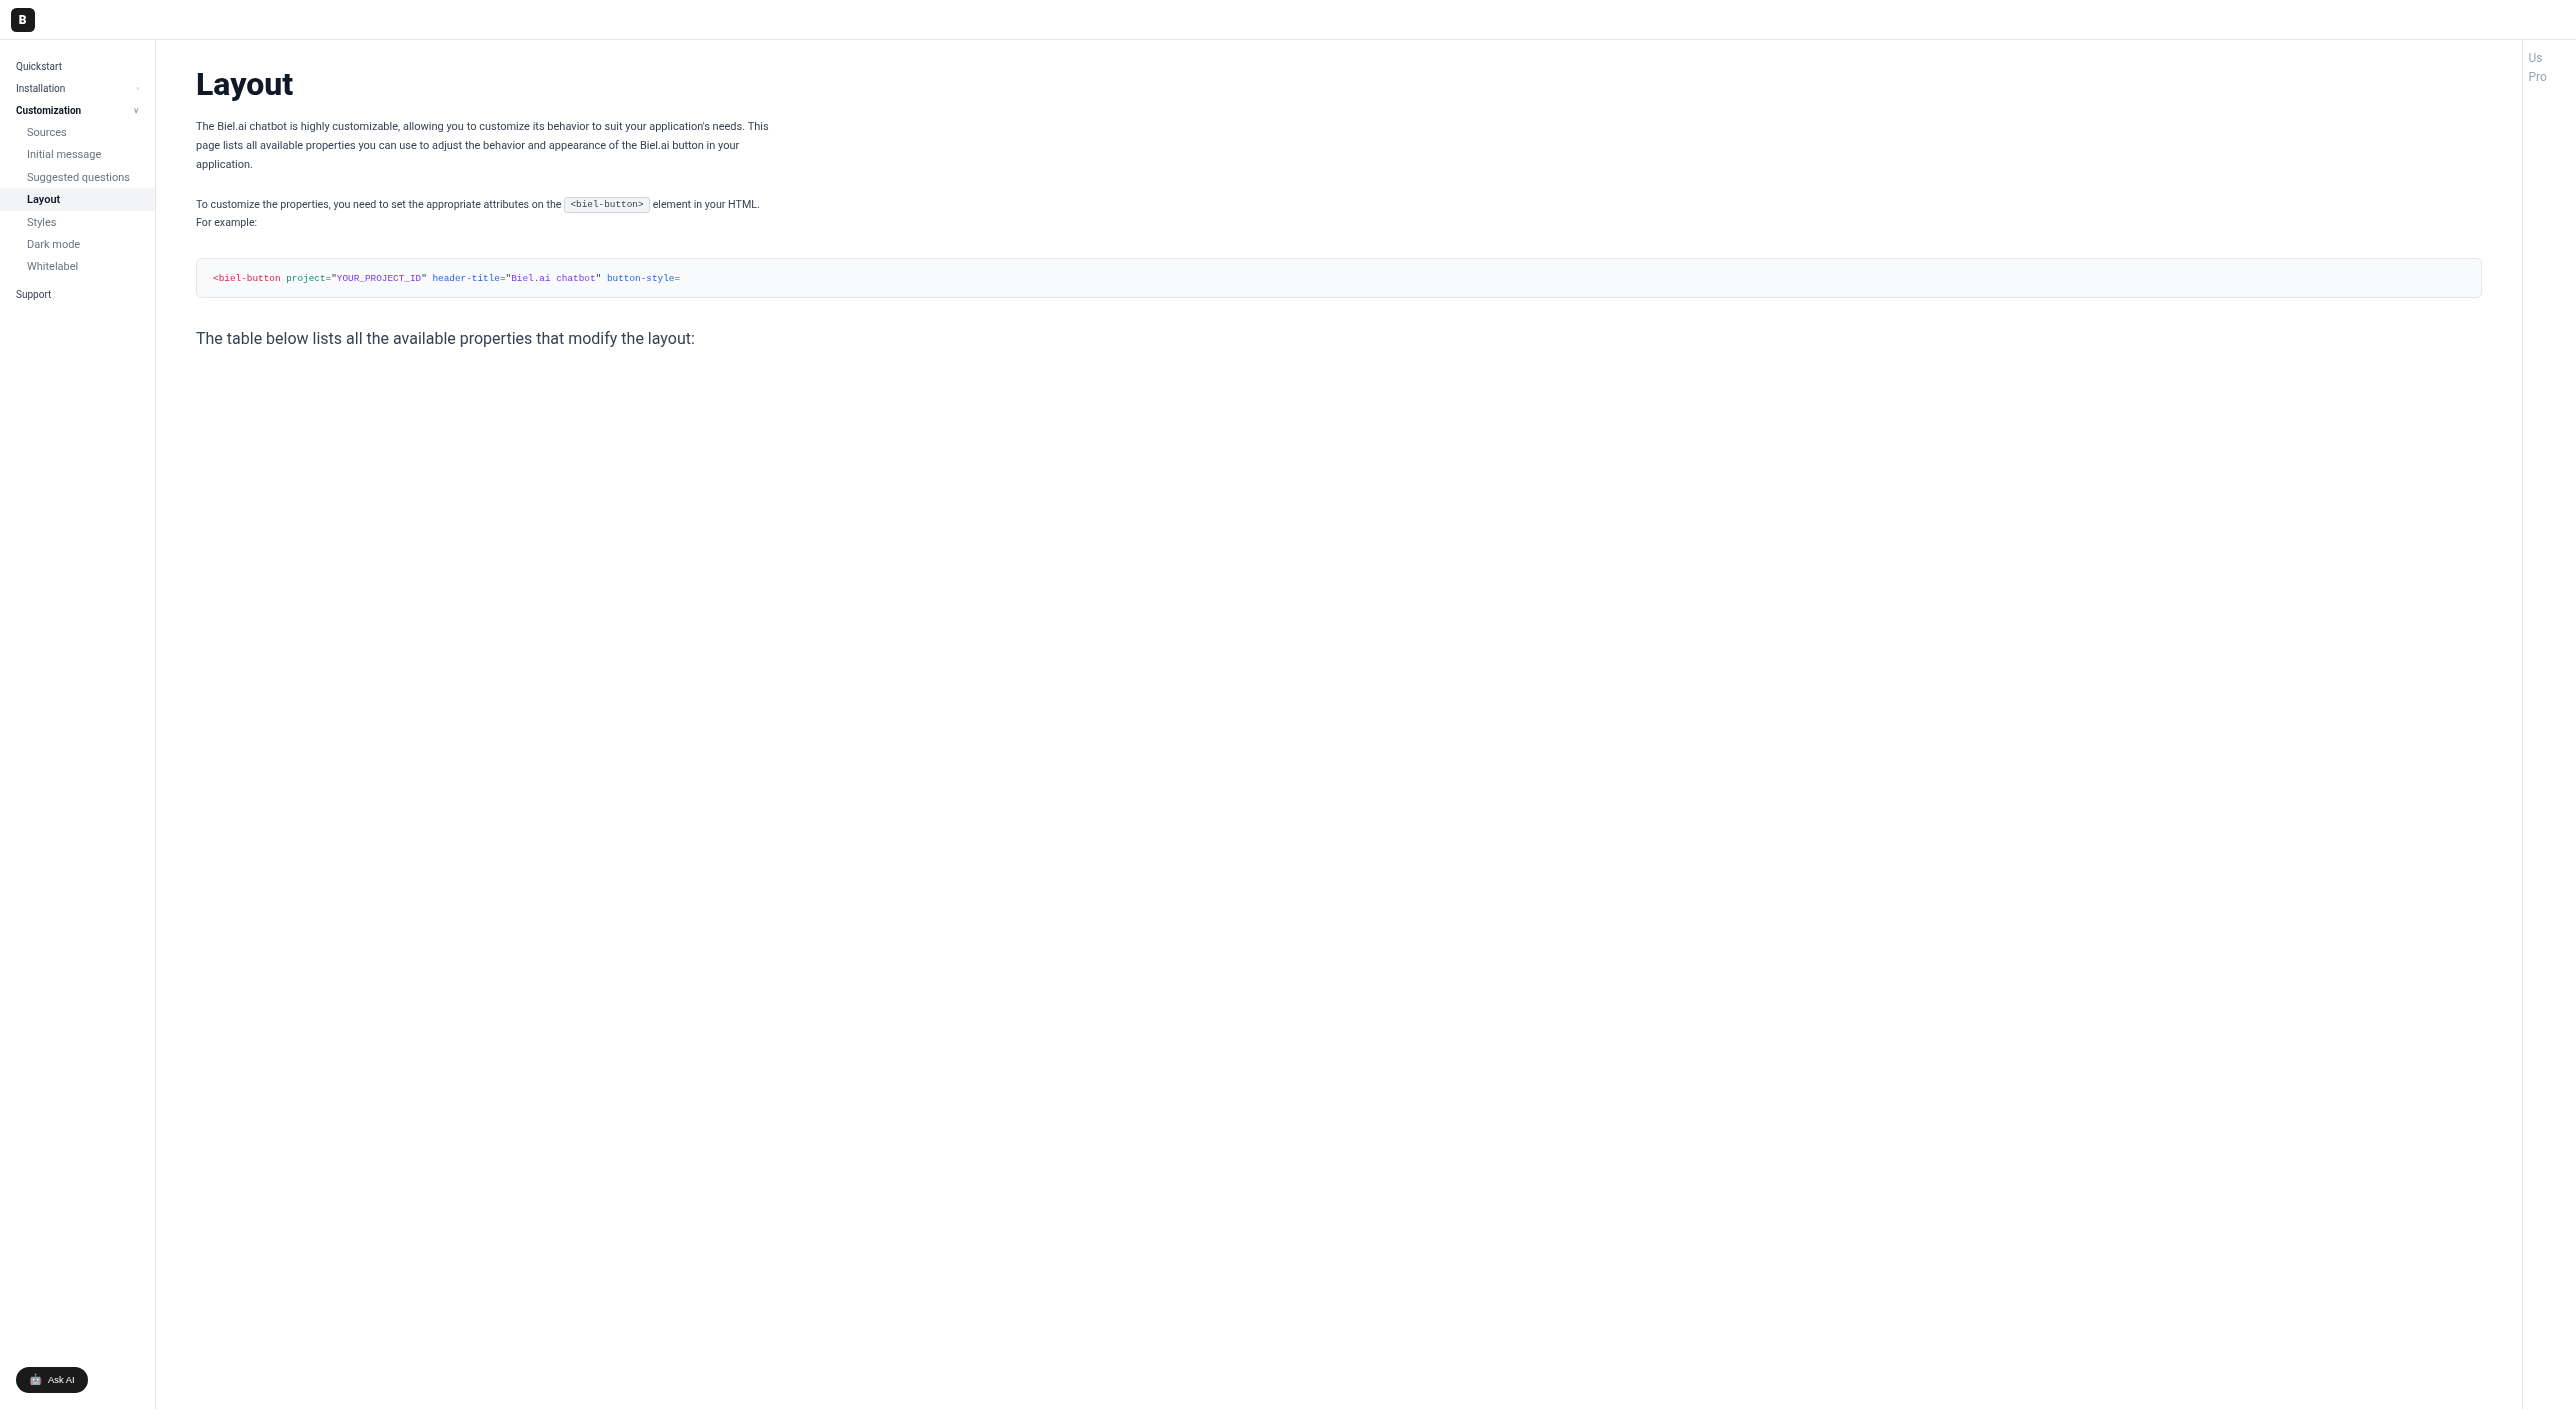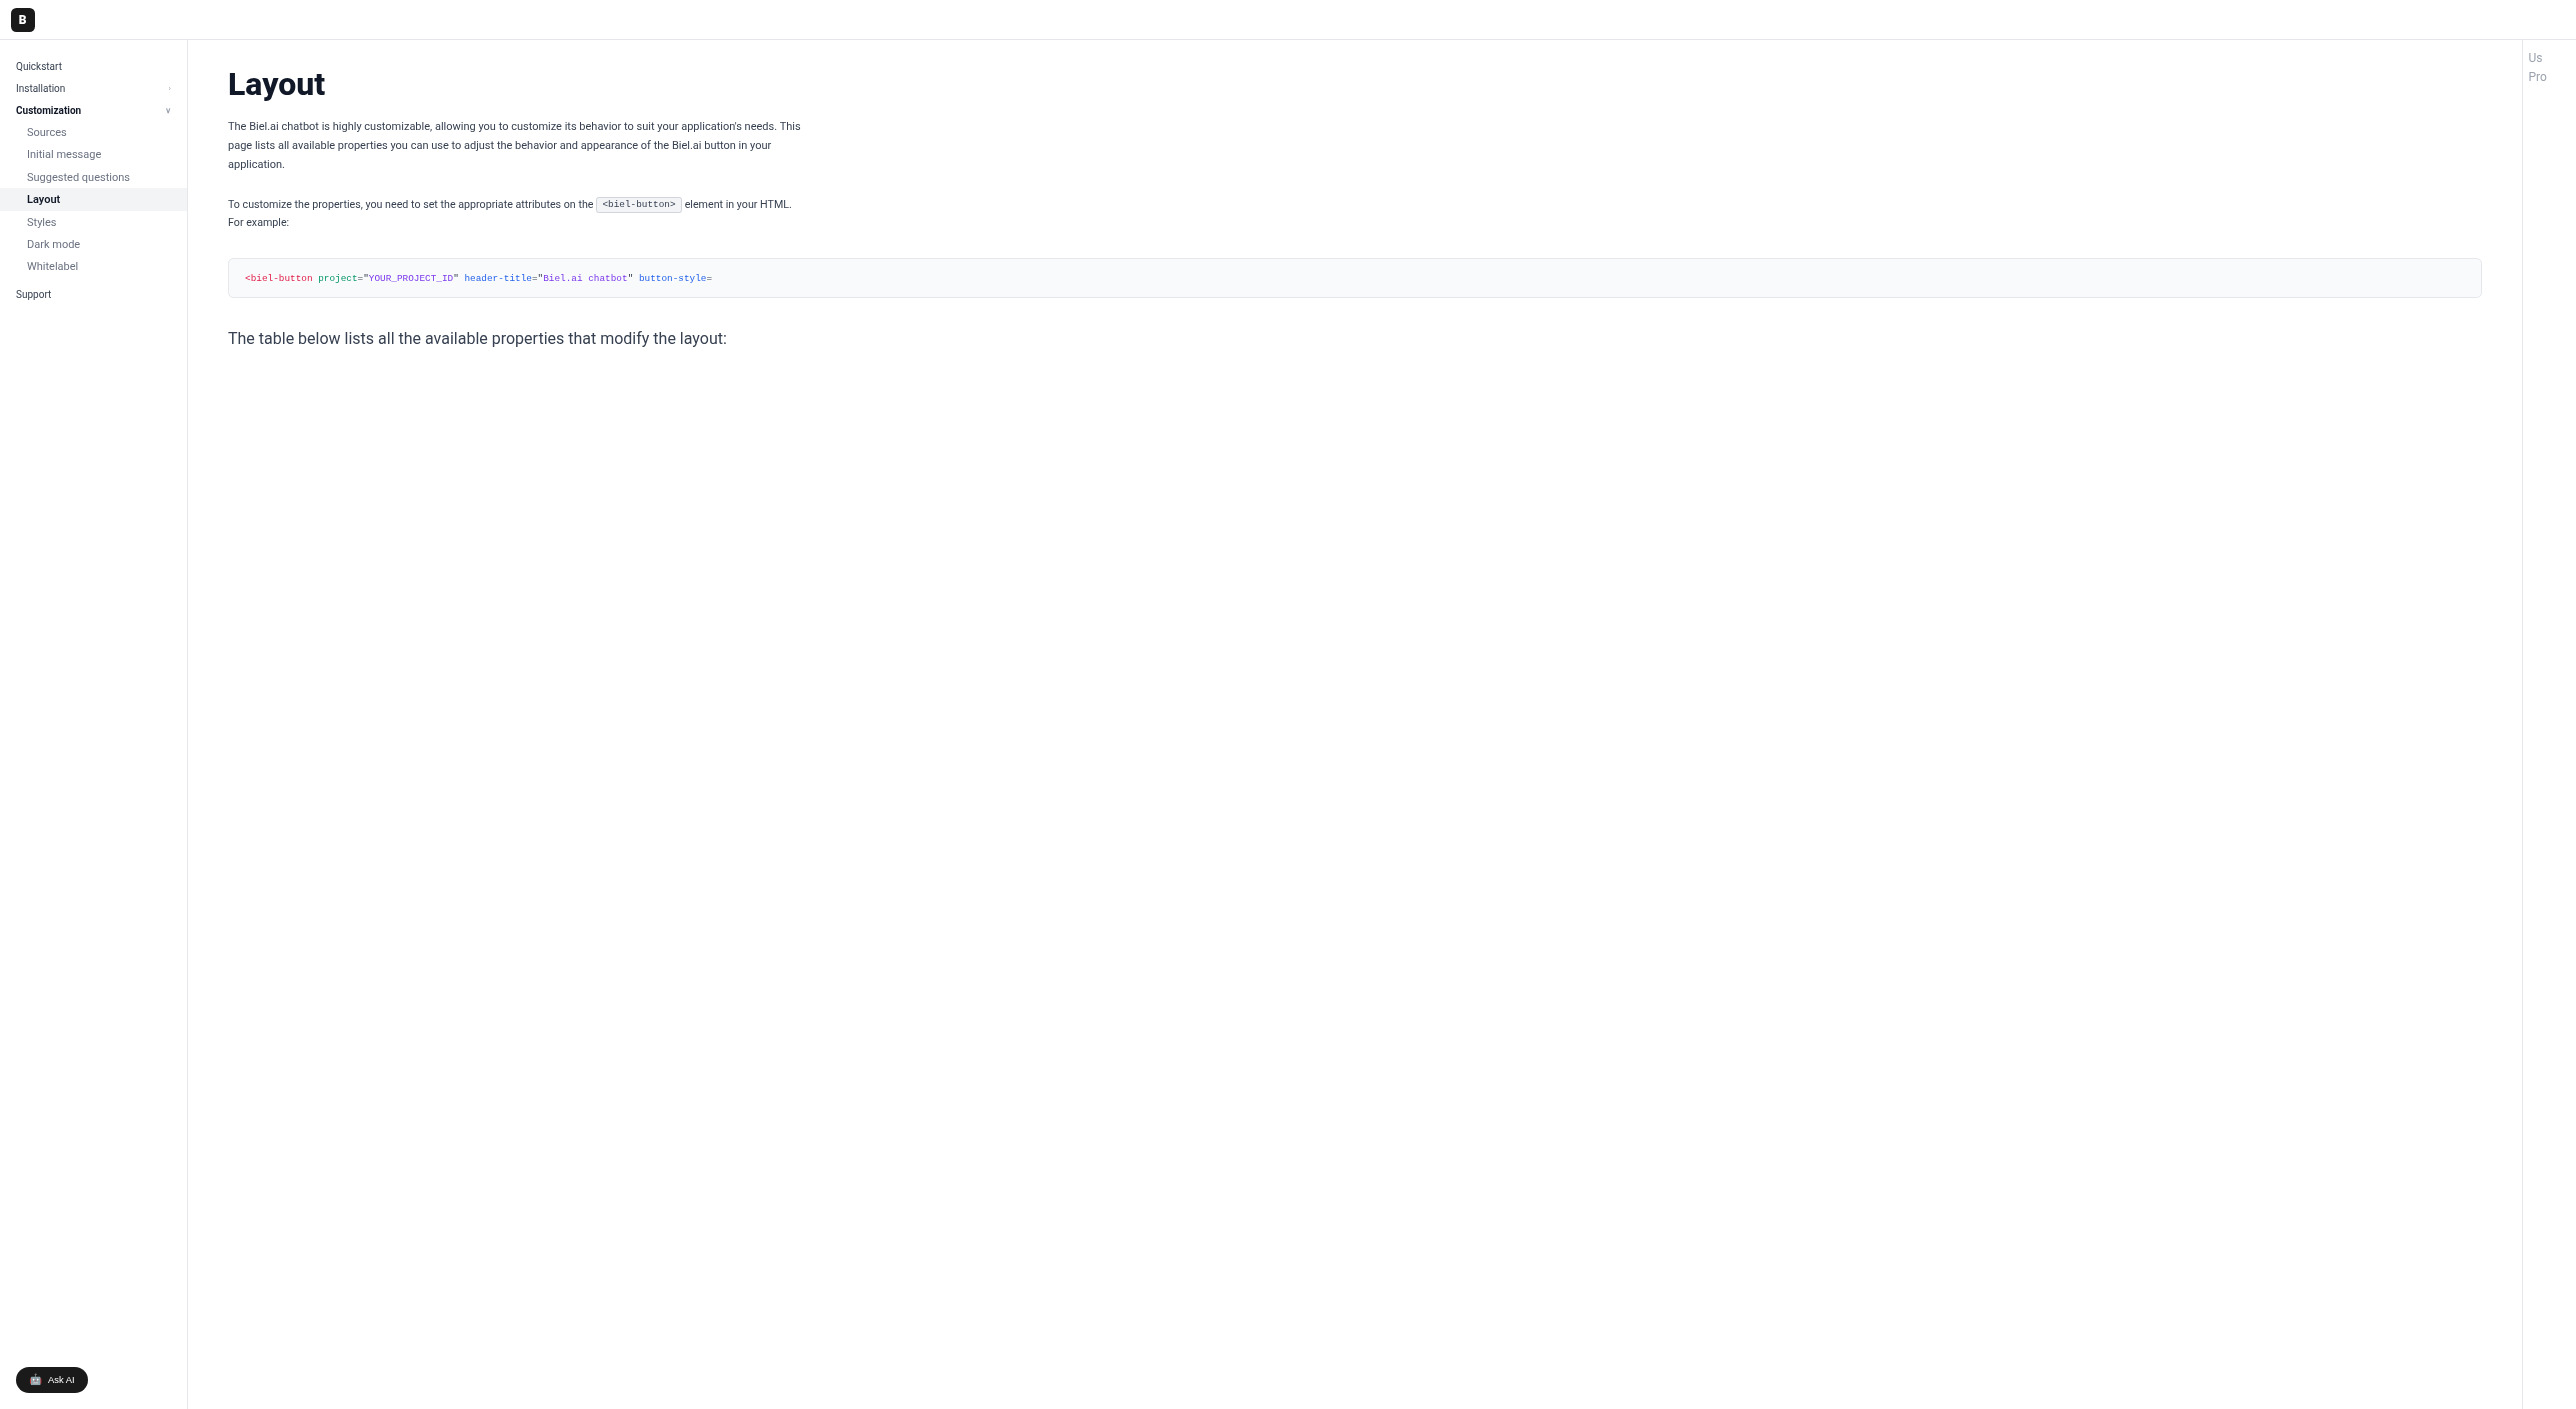--- a/index.html
+++ b/index.html
@@ -40,21 +40,21 @@
 
     
     .main-layout {
       display: flex;
       flex: 1;
       overflow: hidden;
     }
 
     
     .sidebar {
-      width: 188px;
+      width: 156px;
       flex-shrink: 0;
       border-right: 0.7px solid #e5e7eb;
       padding: 16px 0;
       overflow-y: auto;
       background: #fff;
       position: relative;
     }
 
     .sidebar-item {
       display: flex;

